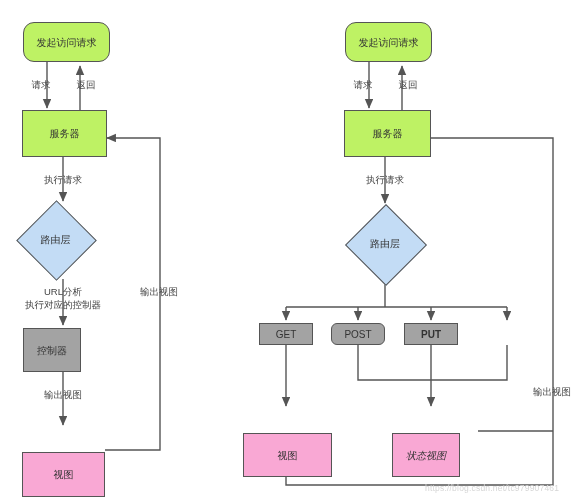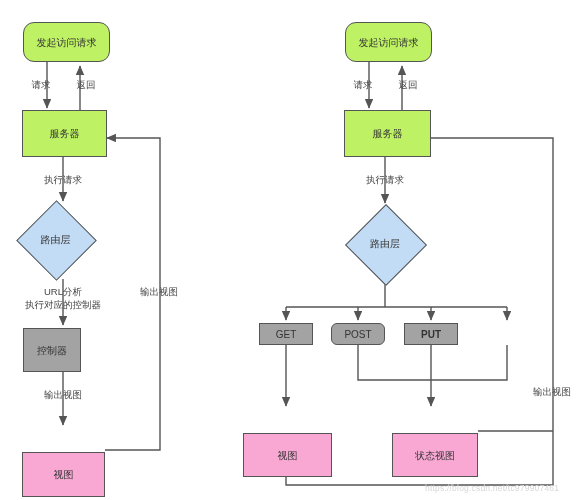--- a/index.html
+++ b/index.html
@@ -95,21 +95,21 @@
   <div class="dia" style="left:357px;top:216px;width:56px;height:56px;">
     <span class="shp"></span>
     <span class="txt">路由层</span>
   </div>
 
   <div class="nd lgreen" style="left:259px;top:323px;width:54px;height:22px;">GET</div>
   <div class="nd lgreen" style="left:331px;top:323px;width:54px;height:22px;border-radius:6px;">POST</div>
   <div class="nd lgreen" style="left:404px;top:323px;width:54px;height:22px;font-weight:bold;">PUT</div>
 
   <div class="nd cyan" style="left:243px;top:409px;width:89px;height:44px;">视图</div>
-  <div class="nd cyan" style="left:392px;top:409px;width:86px;height:44px;">状态视图</div>
+  <div class="nd cyan" style="left:392px;top:409px;width:68px;height:44px;font-style:italic;">状态视图</div>
 
   <div class="lbl" style="left:363px;top:79px;">请求</div>
   <div class="lbl" style="left:408px;top:79px;">返回</div>
   <div class="lbl" style="left:385px;top:174px;">执行请求</div>
   <div class="lbl" style="left:552px;top:386px;">输出视图</div>
 
   <div class="wm" style="left:425px;top:483px;">https://blog.csdn.net/tc979907461</div>
 
 </div>
 

